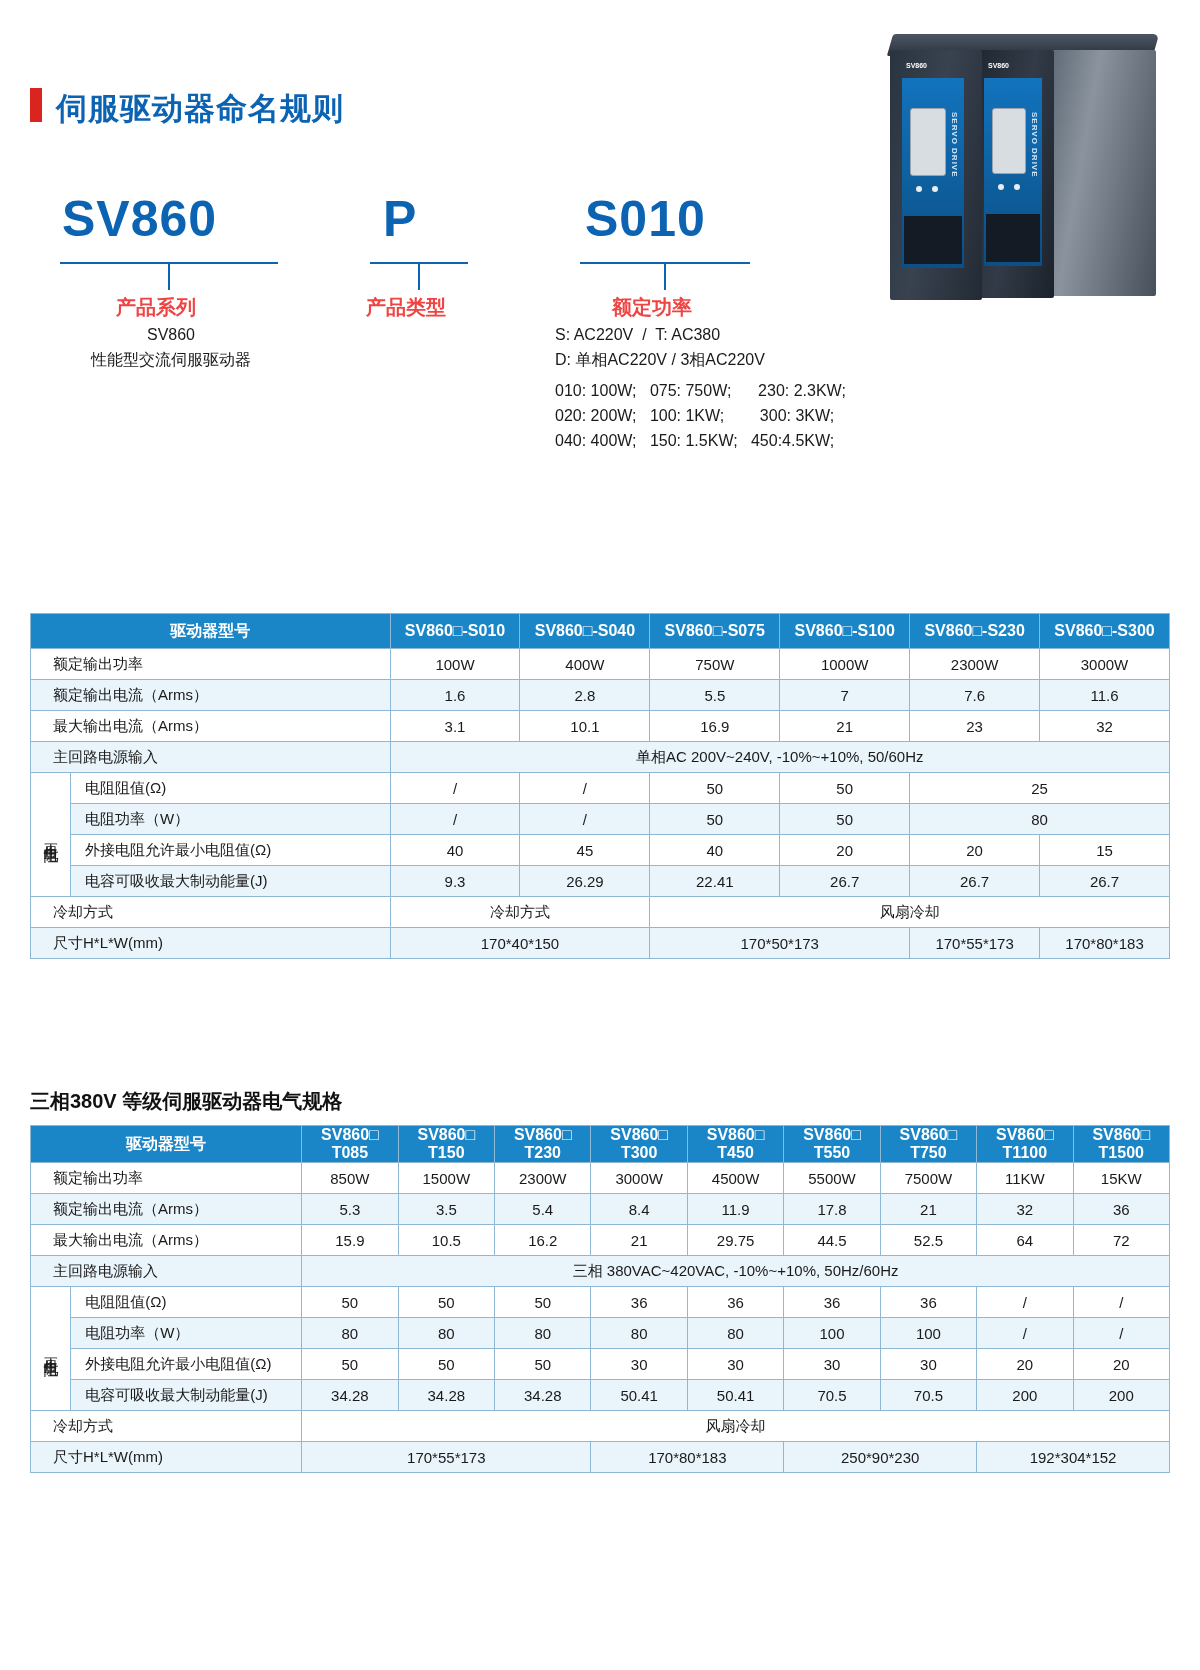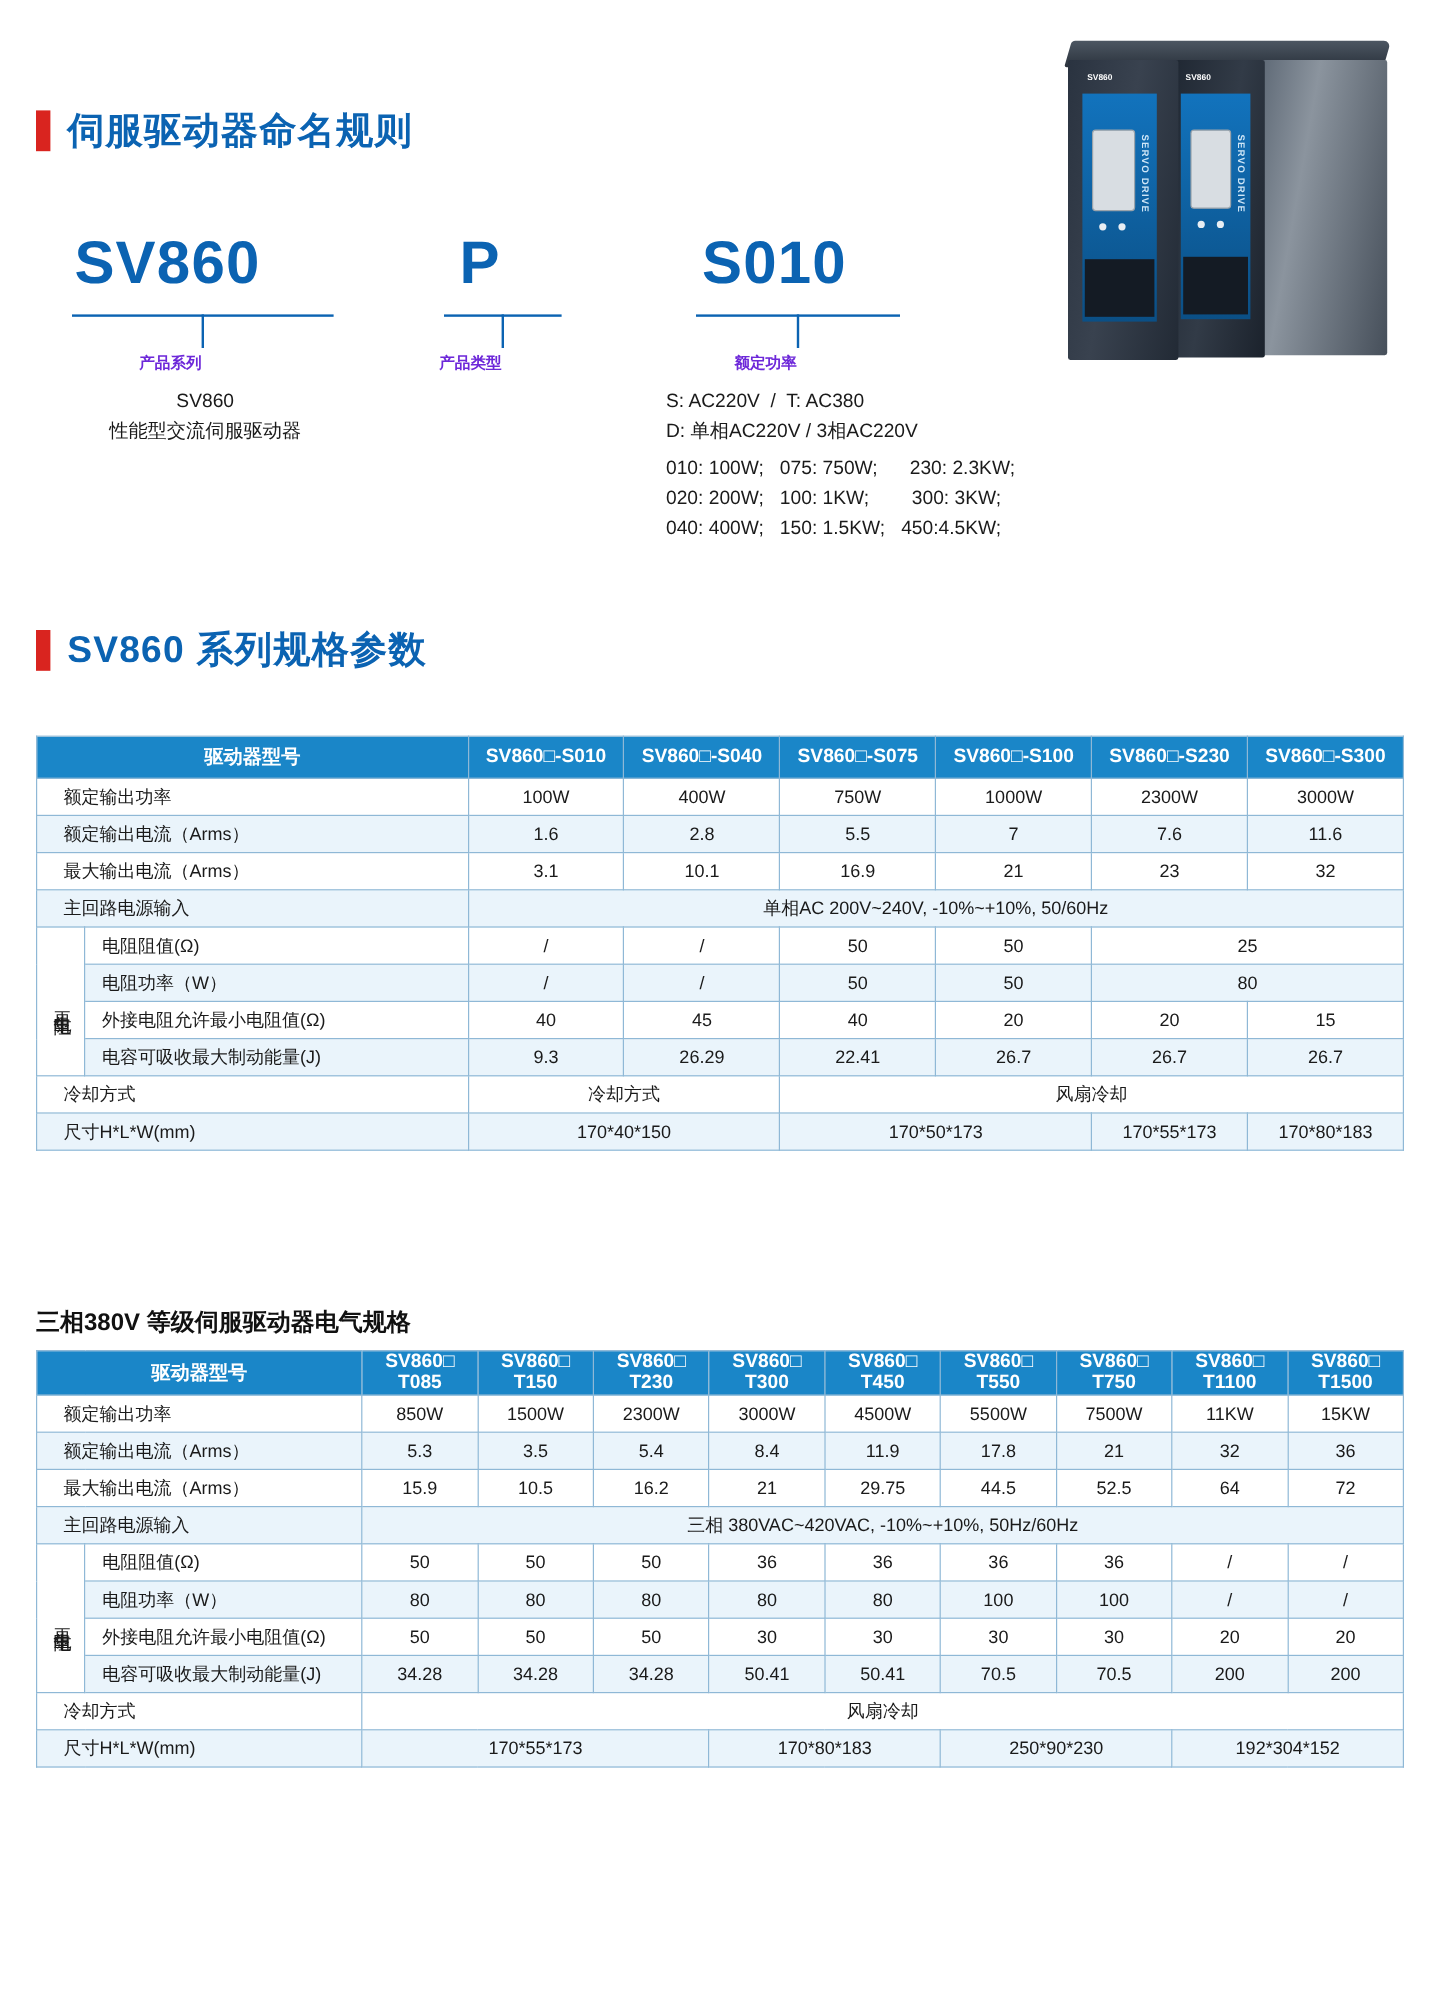--- a/index.html
+++ b/index.html
@@ -7,42 +7,42 @@
     width:1200px; height:1670px;
     font-family:"Liberation Sans","DejaVu Sans",sans-serif;
     background:#ffffff;
     color:#1a1a1a;
     position:relative;
     overflow:hidden;
   }
   .page { position:relative; width:1200px; height:1670px; }
 
   
-  .sec-head { display:flex; align-items:center; gap:14px; }
+  .sec-head { display:flex; gap:14px;font-family:Liberation Mono, monospace; }
   .sec-bar { width:12px; height:34px; background:#d9241f; display:block; }
   .sec-title { font-size:31px; font-weight:bold; color:#0b63b2; letter-spacing:1px; }
 
   #head1 { position:absolute; left:30px; top:88px; }
   #head2 { position:absolute; left:30px; top:521px; }
   .code { position:absolute; font-size:50px; font-weight:bold; color:#0b63b2; letter-spacing:1px; }
   #code1 { left:62px;  top:190px; }
   #code2 { left:383px; top:190px; }
   #code3 { left:585px; top:190px; }
 
   .uline { position:absolute; height:2px; background:#0b63b2; }
   #ul1 { left:60px;  top:262px; width:218px; }
   #ul2 { left:370px; top:262px; width:98px; }
   #ul3 { left:580px; top:262px; width:170px; }
 
   .vline { position:absolute; width:2px; background:#0b63b2; }
   #vl1 { left:168px; top:262px; height:28px; }
   #vl2 { left:418px; top:262px; height:28px; }
   #vl3 { left:664px; top:262px; height:28px; }
 
-  .grp-title { position:absolute; font-size:13px; font-weight:bold; color:#6d28d9; }
+  .grp-title { position:absolute; font-size:20px; font-weight:bold; color:#ef4444; }
   #gt1 { left:116px; top:294px; }
   #gt2 { left:366px; top:294px; }
   #gt3 { left:612px; top:294px; }
 
   .grp-body { position:absolute; font-size:16px; color:#1a1a1a; line-height:25px; }
   #gb1 { left:63px;  top:322px; text-align:center; width:216px; }
   #gb2 { left:310px; top:322px; }
   #gb3 { left:555px; top:322px; }
   .gb-row { white-space:pre; }
 
@@ -139,24 +139,20 @@
     <div class="gb-row">性能型交流伺服驱动器</div>
   </div>
   <div class="grp-body" id="gb3">
     <div class="gb-row">S: AC220V  /  T: AC380</div>
     <div class="gb-row">D: 单相AC220V / 3相AC220V</div>
     <div class="gb-row" style="margin-top:6px;">010: 100W;   075: 750W;      230: 2.3KW;</div>
     <div class="gb-row">020: 200W;   100: 1KW;        300: 3KW;</div>
     <div class="gb-row">040: 400W;   150: 1.5KW;   450:4.5KW;</div>
   </div>
 
-  <div class="sec-head" id="head2">
-    <span class="sec-bar"></span>
-    <span class="sec-title">SV860 系列规格参数</span>
-  </div>
 
 
   <table id="table1">
     <colgroup>
       <col class="c0">
         <col style="width:320px">
         <col style="width:130px">
         <col style="width:130px">
       <col style="width:130px">
         <col style="width:130px">

